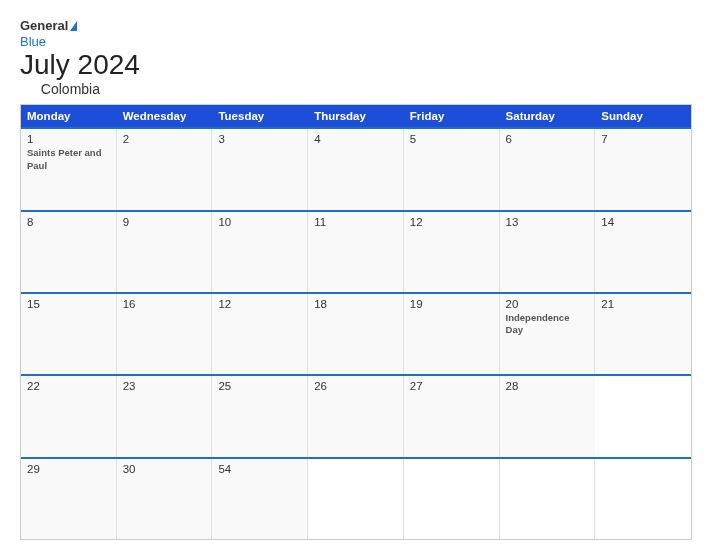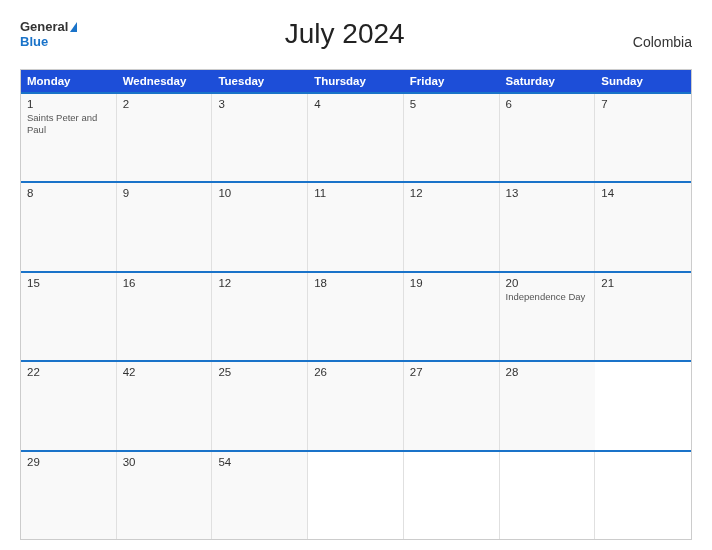--- a/index.html
+++ b/index.html
@@ -13,38 +13,39 @@
     .page {
       width: 712px;
       height: 550px;
       background: #fff;
       padding: 18px 20px 10px 20px;
       display: flex;
       flex-direction: column;
     }
     .header {
       display: flex;
-      align-items: flex-end;
+      align-items: flex-start;
       justify-content: space-between;
-      margin-bottom: 19px;
+      margin-bottom: 7px;
+      flex-direction: column;
     }
     .logo {
       display: flex;
       flex-direction: column;
       font-size: 11px;
       line-height: 1.2;
     }
     .logo-general {
       font-weight: bold;
       font-size: 13px;
       color: #333;
     }
     .logo-blue {
       color: #1a73c9;
-      font-weight: bold;
+      font-weight: normal;
       font-size: 13px;
     }
     .logo-triangle {
       display: inline-block;
       width: 0;
       height: 0;
       border-left: 7px solid transparent;
       border-bottom: 10px solid #1a73c9;
       margin-left: 2px;
       vertical-align: middle;
@@ -115,20 +116,21 @@
       font-size: 11.5px;
       color: #333;
       display: block;
       margin-bottom: 2px;
     }
     .event {
       font-size: 9.5px;
       color: #555;
       margin-top: 2px;
       line-height: 1.3;
+      font-weight: bold;
     }
   </style>
 </head>
 <body>
 
 <div class="page">
   <div class="header">
     <div class="logo">
       <div class="logo-top-row">
         <span class="logo-general">General</span>
@@ -221,21 +223,21 @@
           </div>
           <div class="calendar-cell">
             <span class="day-number">21</span>
           </div>
         </div>
         <div class="calendar-week">
           <div class="calendar-cell">
             <span class="day-number">22</span>
           </div>
           <div class="calendar-cell">
-            <span class="day-number">42</span>
+            <span class="day-number">23</span>
           </div>
           <div class="calendar-cell">
             <span class="day-number">25</span>
           </div>
           <div class="calendar-cell">
             <span class="day-number">26</span>
           </div>
           <div class="calendar-cell">
             <span class="day-number">27</span>
           </div>

